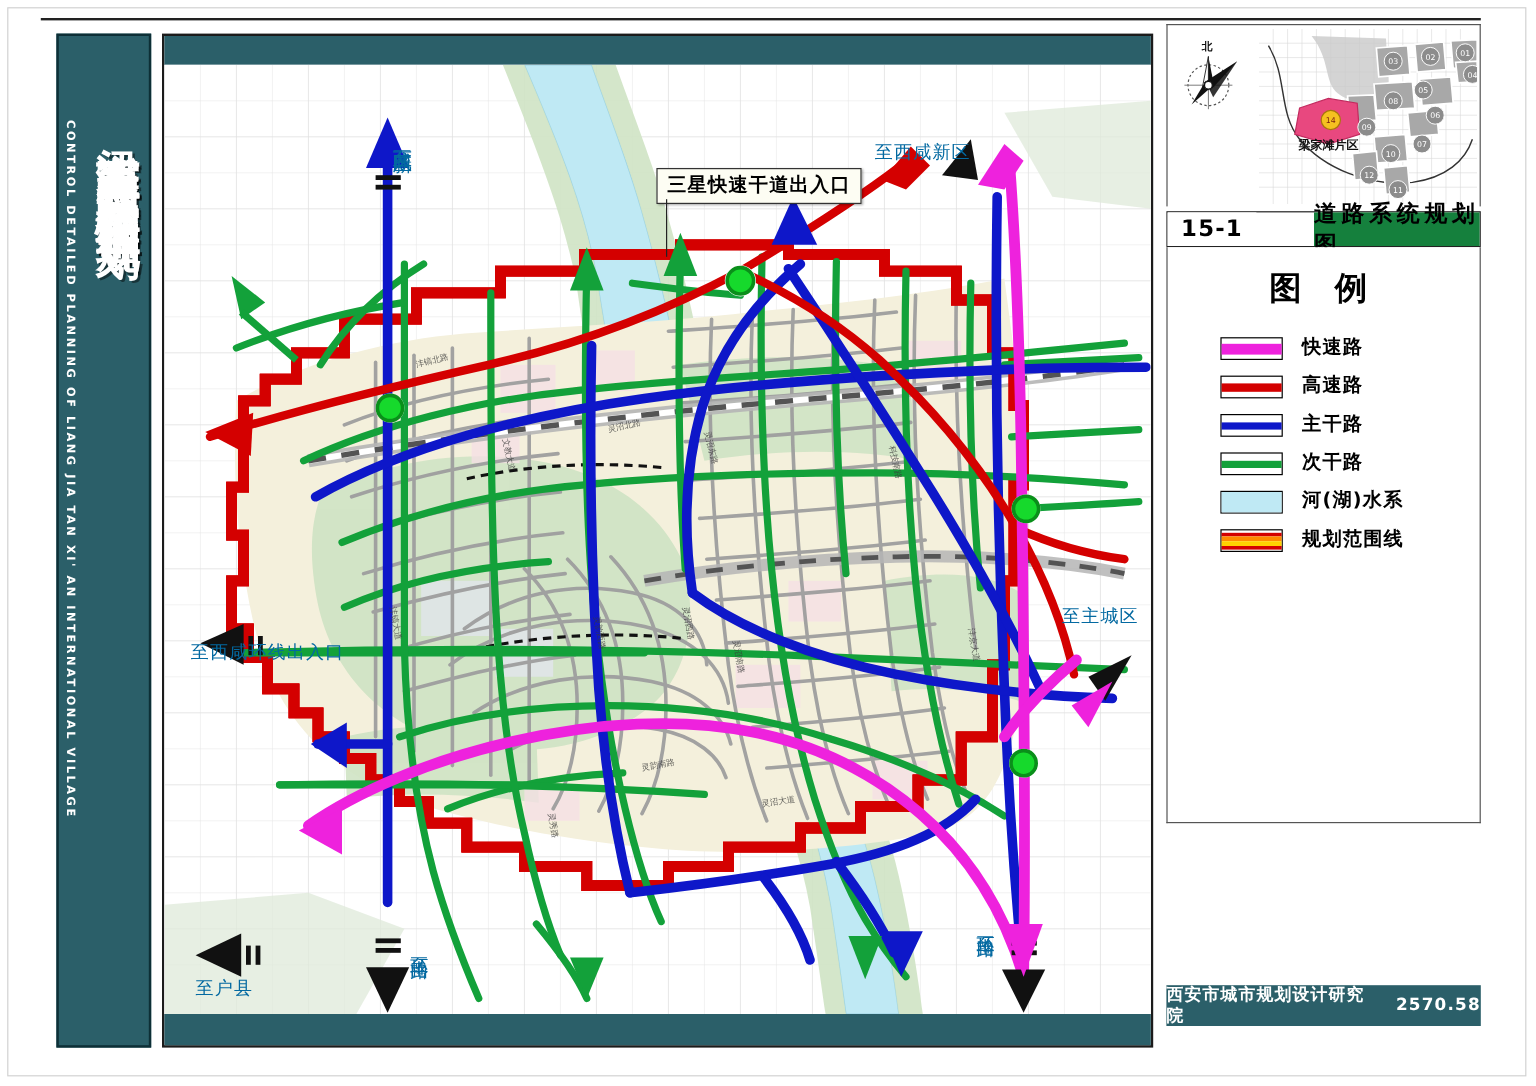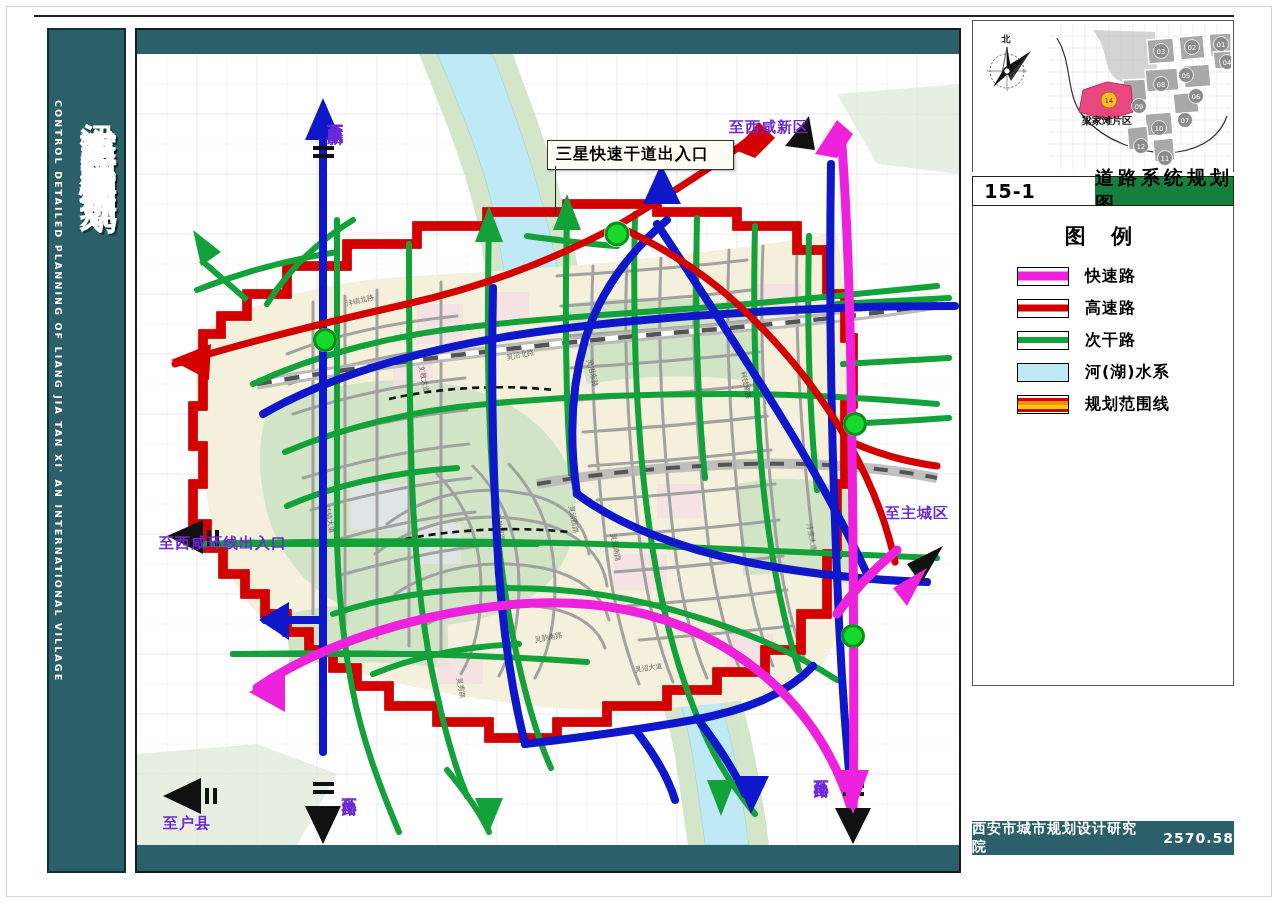--- a/index.html
+++ b/index.html
@@ -51,24 +51,24 @@
       border:1px solid #222;box-sizing:border-box;display:flex;align-items:stretch;gap:48px;}
   .st-num{width:74px;display:flex;align-items:center;justify-content:center;
       background:#fff;font-size:19px;font-weight:bold;color:#000;letter-spacing:1px;
       font-family:"DejaVu Sans","Liberation Sans",sans-serif;}
   .st-name{flex:1;display:flex;align-items:center;justify-content:center;
       background:#15803d;font-size:19px;font-weight:bold;color:#000;letter-spacing:4px;}
 
   .legend-box{position:absolute;left:0;top:190px;width:262px;height:480px;
       border-left:1px solid #555;border-right:1px solid #555;border-bottom:1px solid #555;
       box-sizing:border-box;background:#fff;}
-  .legend-title{margin:16px 0 10px 0;text-align:center;font-size:21px;font-weight:bold;
+  .legend-title{margin:16px 0 10px 0;text-align:center;font-size:27px;font-weight:bold;
       letter-spacing:9px;color:#000;}
   .legend-rows{padding-left:44px;}
-  .leg-row{display:flex;align-items:center;height:32px;}
+  .leg-row{display:flex;align-items:flex-end;height:32px;}
   .swatch{width:52px;height:19px;border:1px solid #000;box-sizing:border-box;
       position:relative;background:#fff;flex:0 0 auto;}
   .leg-label{margin-left:16px;font-size:16px;font-weight:bold;color:#000;
       letter-spacing:1px;white-space:nowrap;}
 
   .sw-line{position:absolute;left:0;right:0;top:50%;transform:translateY(-50%);}
   .sw-express{height:9px;background:#ee22dd;}
   .sw-highway{height:7px;background:#d40000;}
   .sw-arterial{height:6px;background:#0e17c9;}
   .sw-second{height:6px;background:#13a13a;}
@@ -78,24 +78,24 @@
       border-radius:50%;background:#16d92c;border:2.5px solid #0f9e20;
       box-shadow:0 0 0 1.5px #ffffff;}
   .sw-boundary span{position:absolute;left:0;right:0;display:block;}
 
   .footer{position:absolute;left:0;bottom:18px;width:262px;height:34px;
       background:#2b5f69;display:flex;align-items:center;justify-content:center;margin-top:24px;}
   .footer span{color:#fff;font-size:14px;font-weight:bold;letter-spacing:1px;}
   .footer .ft-date{margin-left:12px;font-family:"DejaVu Sans","Liberation Sans",sans-serif;}
 
   
-  .mlabel{position:absolute;font-weight:bold;color:#6d28d9;line-height:1.02;}
+  .mlabel{position:absolute;font-weight:normal;color:#0369a1;line-height:1.02;}
   .mlabel.vert{writing-mode:vertical-rl;text-orientation:upright;}
   .callout{position:absolute;background:#fdfdf3;border:1px solid #333;
-      padding:3px 24px 4px 8px;font-size:16px;font-weight:bold;color:#000;
+      padding:3px 8px 4px 8px;font-size:16px;font-weight:bold;color:#000;
       letter-spacing:1px;box-shadow:1px 1px 2px rgba(0,0,0,.35);}
 </style>
 </head>
 <body>
 
 <div id="sheet">
 
   <div class="outer-frame"></div>
   <div class="top-rule"></div>
 
@@ -521,20 +521,26 @@
           <span class="leg-label">快速路</span>
         </div>
 
         <div class="leg-row">
           <span class="swatch">
             <span class="sw-line sw-highway"></span>
           </span>
           <span class="leg-label">高速路</span>
         </div>
 
+        <div class="leg-row">
+          <span class="swatch">
+            <span class="sw-line sw-arterial"></span>
+          </span>
+          <span class="leg-label">主干路</span>
+        </div>
 
         <div class="leg-row">
           <span class="swatch">
             <span class="sw-line sw-second"></span>
           </span>
           <span class="leg-label">次干路</span>
         </div>
 
 
 

